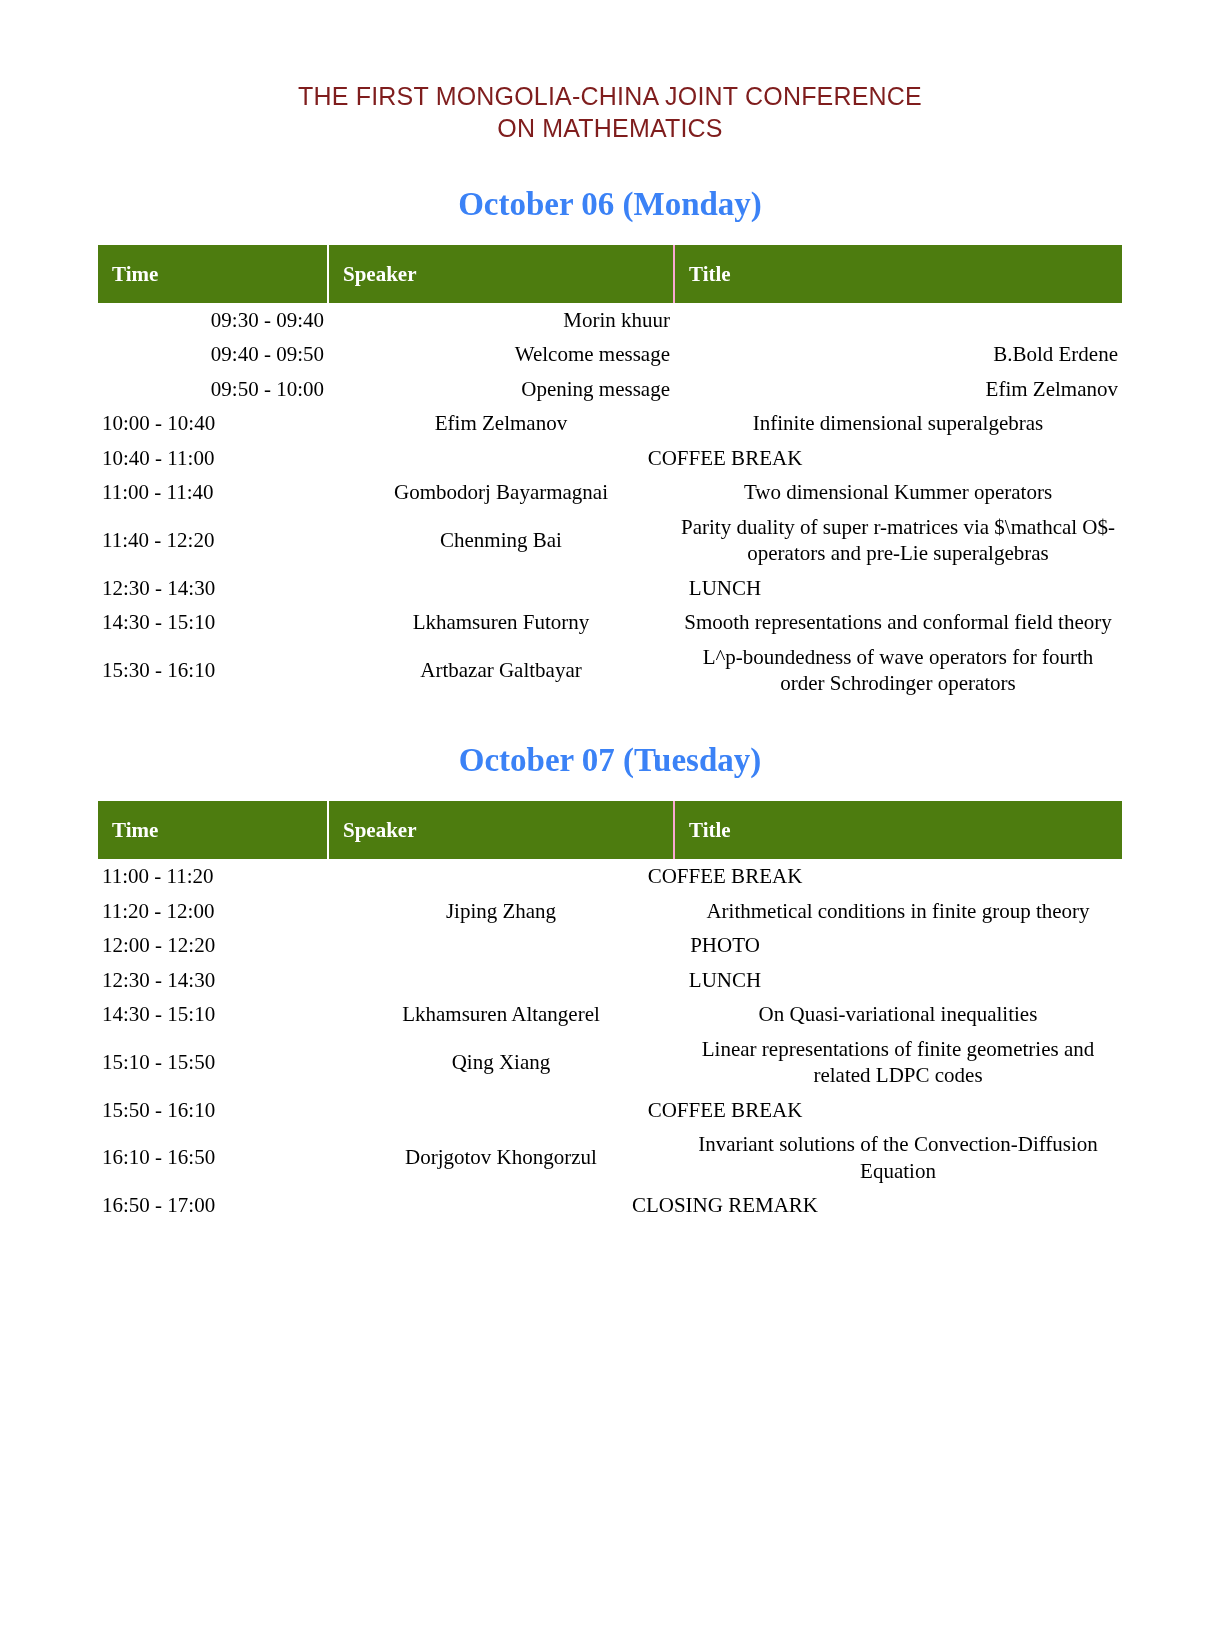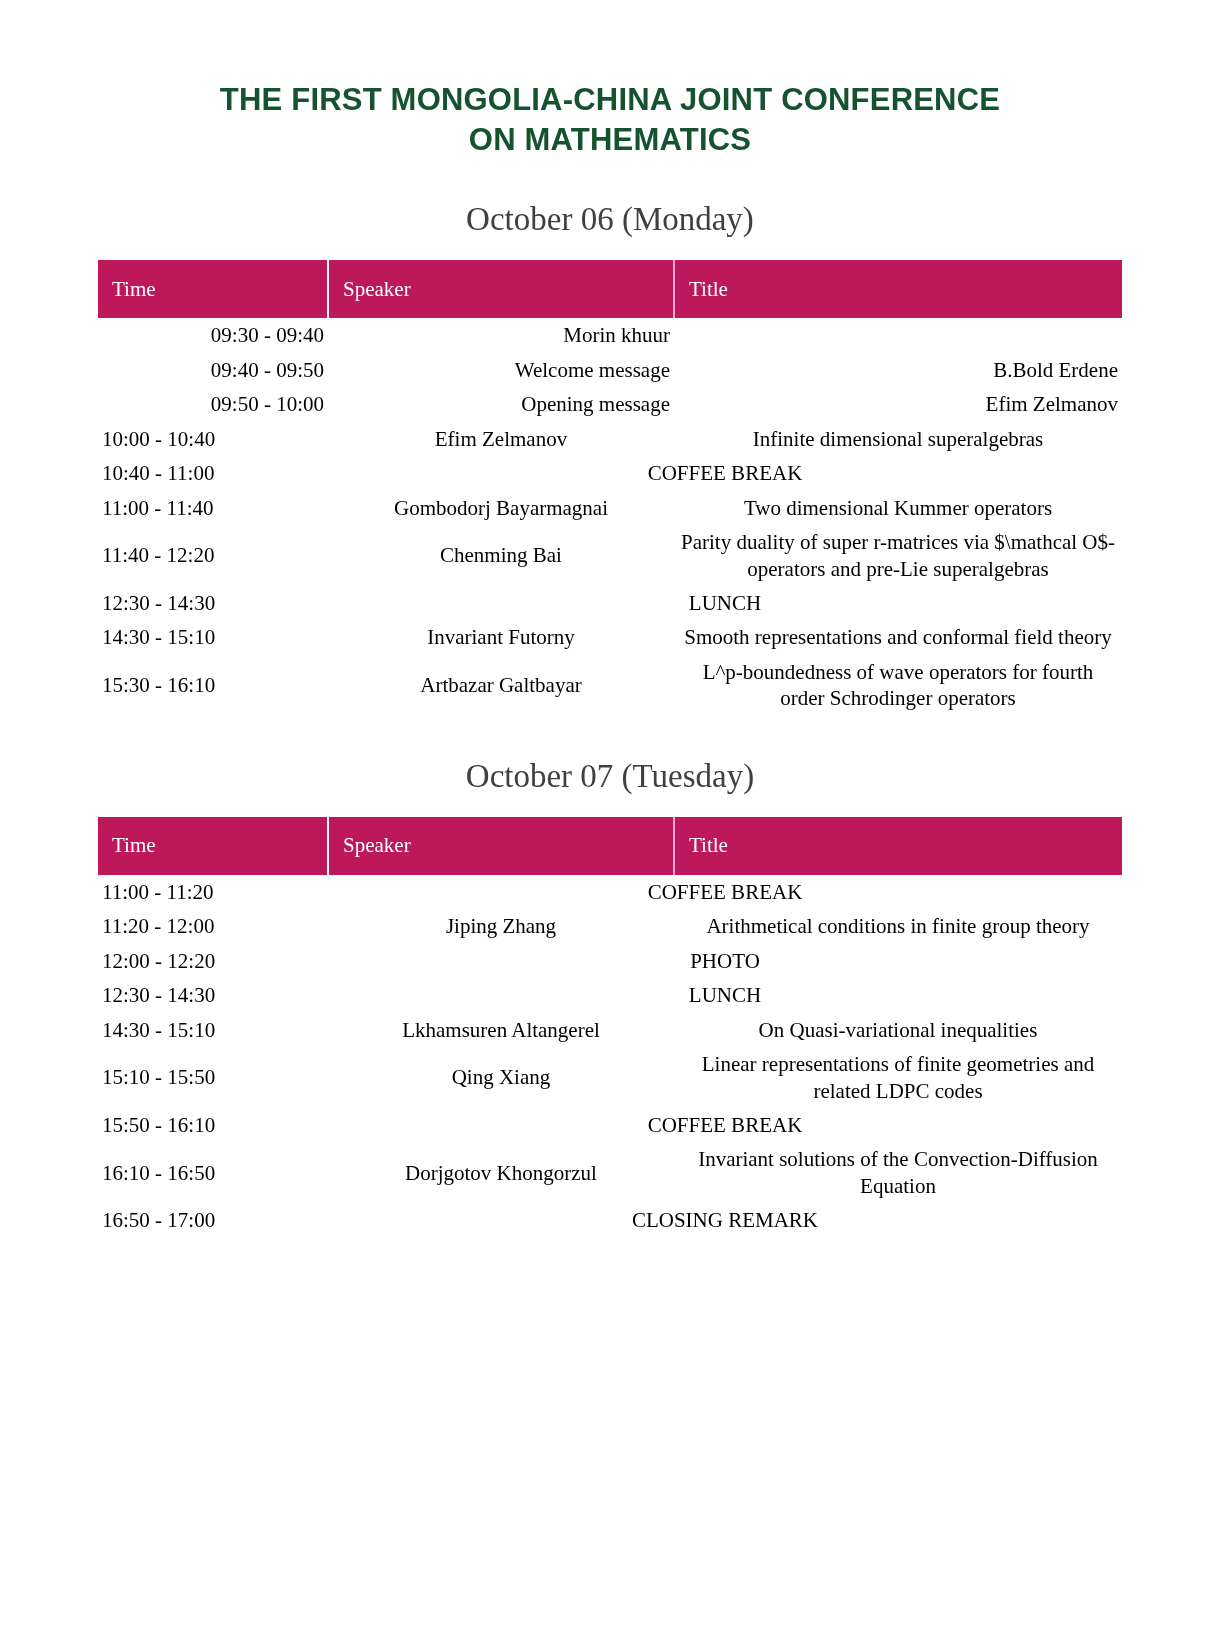--- a/index.html
+++ b/index.html
@@ -14,46 +14,46 @@
     color: #000000;
   }
   .page {
     width: 1220px;
     box-sizing: border-box;
     padding: 70px 98px 40px 98px;
   }
   .doc-title {
     text-align: center;
     font-family: "Liberation Sans", sans-serif;
-    font-size: 31px;
+    font-size: 25px;
     line-height: 1.28;
     letter-spacing: 0.2px;
-    color: #14532d;
+    color: #7f1d1d;
     margin: 10px 0 0 0;
-    font-weight: 700;
+    font-weight: 400;
   }
   .doc-title .line { display: block; }
   .day-heading {
     text-align: center;
     font-family: "Liberation Serif", serif;
     font-size: 33px;
-    color: #404040;
+    color: #3b82f6;
     margin: 42px 0 22px 0;
-    font-weight: 400;
+    font-weight: 700;
   }
   table.schedule {
     width: 100%;
     border-collapse: collapse;
     table-layout: fixed;
   }
   table.schedule thead th {
-    background: #be185d;
+    background: #4d7c0f;
     color: #ffffff;
     font-family: "Liberation Serif", serif;
-    font-weight: normal;
+    font-weight: bold;
     font-size: 21px;
     text-align: left;
     padding: 14px 0 14px 14px;
     height: 30px;
     vertical-align: middle;
     margin-left: 15px;
   }
   table.schedule thead th.col-time { width: 215px; }
   table.schedule thead th.col-speaker {
     width: 330px;
@@ -136,21 +136,21 @@
             <td class="time">11:40 - 12:20</td>
             <td class="speaker">Chenming Bai</td>
             <td class="title">Parity duality of super r-matrices via $\mathcal O$-operators and pre-Lie superalgebras</td>
           </tr>
           <tr class="spaced">
             <td class="time">12:30 - 14:30</td>
             <td class="full" colspan="2">LUNCH</td>
           </tr>
           <tr class="spaced">
             <td class="time">14:30 - 15:10</td>
-            <td class="speaker">Invariant Futorny</td>
+            <td class="speaker">Lkhamsuren Futorny</td>
             <td class="title">Smooth representations and conformal field theory</td>
           </tr>
           <tr class="spaced">
             <td class="time">15:30 - 16:10</td>
             <td class="speaker">Artbazar Galtbayar</td>
             <td class="title">L^p-boundedness of wave operators for fourth order Schrodinger operators</td>
           </tr>
         </tbody>
       </table>
       <h2 class="day-heading">October 07 (Tuesday)</h2>

